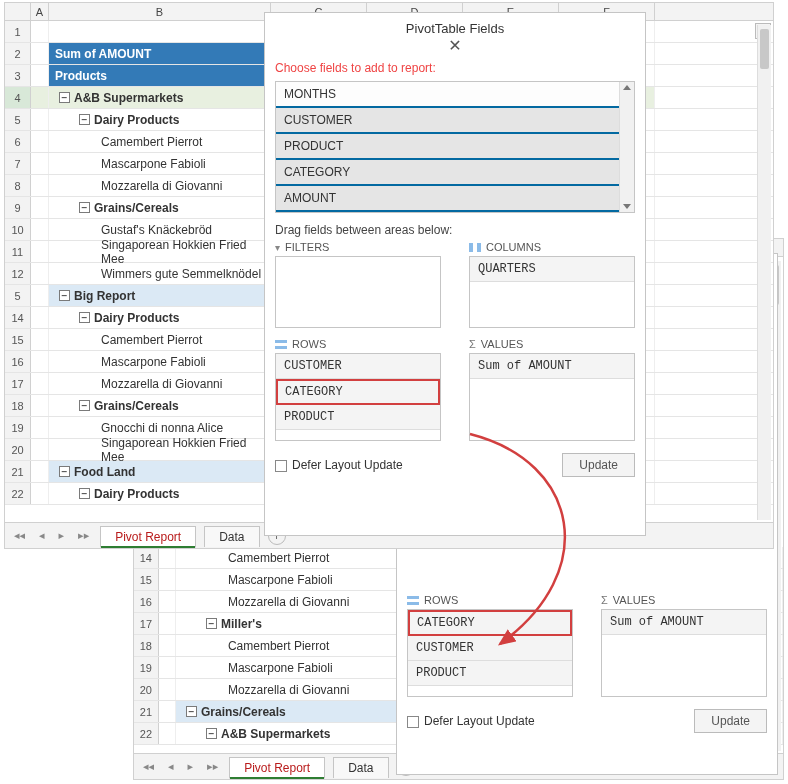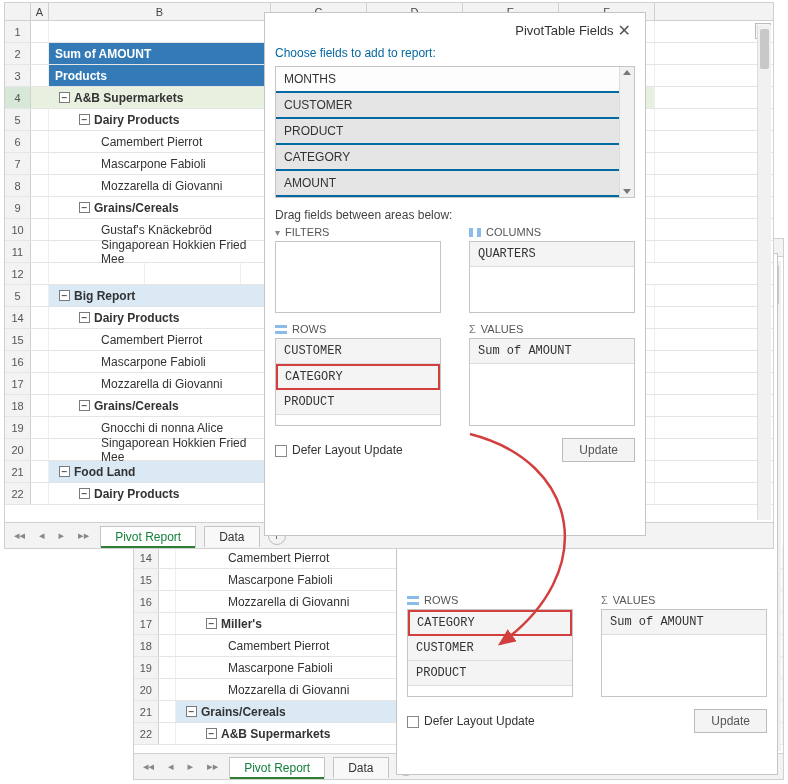--- a/index.html
+++ b/index.html
@@ -23,31 +23,31 @@
   .lvl1 { background: #dbe9f5; font-weight: bold; }
   .lvl2 { font-weight: bold; }
   .expander { width: 11px; height: 11px; border: 1px solid #7a7a7a; display: inline-flex; align-items: center; justify-content: center; font-size: 10px; line-height: 9px; background: #fff; color: #555; }
   .ind1 { padding-left: 10px; }
   .ind2 { padding-left: 30px; }
   .ind3 { padding-left: 52px; }
   .sel-row .cellA, .sel-row .cellB, .sel-row .cellC, .sel-row .cellD, .sel-row .cellE, .sel-row .cellF { background: #e8f0e0; }
   .tabbar { position: absolute; left: 0; bottom: 0; right: 0; height: 26px; border-top: 1px solid #d0d0d0; background: #f3f3f3; display: flex; align-items: center; padding-left: 6px; gap: 8px; }
   .navbtn { font-size: 11px; color: #888; padding: 0 3px; }
   .tab { padding: 3px 14px; border: 1px solid #c5c5c5; background: #f8f8f8; font-size: 12px; border-bottom: none; position: relative; top: 1px; }
-  .tab.active { background: #fff; color: #15803d; border-bottom: 1px solid #fff; }
+  .tab.active { background: #fff; color: #b91c1c; border-bottom: 1px solid #fff; }
   .tab.active::after { content:""; position:absolute; left:0; right:0; bottom:-1px; height:2px; background:#2e7d32; }
   .addtab { width:18px; height:18px; border:1px solid #bbb; border-radius:9px; text-align:center; line-height:16px; font-size:13px; color:#666; }
   .scroll-right { position:absolute; right:2px; top:22px; bottom:28px; width:14px; background:#f1f1f1; border-left:1px solid #ddd; }
   .scroll-right .thumb { position:absolute; left:2px; right:2px; top:4px; height:40px; background:#c8c8c8; border-radius:2px; }
   .sheet-body { position:absolute; top:18px; left:0; right:0; bottom:26px; overflow:hidden; }
   
   .pivotpane { left: 264px; top: 12px; width: 382px; height: 524px; background: #fff; }
-  .pp-title { display:flex; align-items:center; justify-content:flex-end; padding: 8px 10px 4px; font-size: 13px; }
+  .pp-title { display:flex; align-items:center; justify-content:space-between; padding: 8px 10px 4px; font-size: 13px; flex-direction: column; }
   .pp-close { font-size: 16px; color:#555; padding: 0 4px; cursor:pointer; }
-  .pp-sub { padding: 2px 10px 6px; font-size: 12px; color:#0369a1; }
+  .pp-sub { padding: 2px 10px 6px; font-size: 12px; color:#ef4444; }
   .fieldlist { margin: 0 10px; border: 1px solid #c5c5c5; position:relative; }
   .fieldlist .fl-row { padding: 5px 8px; border-bottom: 2px solid #0369a1; background:#fdfdfd; }
   .fieldlist .fl-row.sel { background: #e5e5e5; }
   .fieldlist .fl-scroll { position:absolute; right:0; top:0; bottom:0; width:15px; background:#f1f1f1; border-left:1px solid #ddd; display:flex; flex-direction:column; justify-content:space-between; align-items:center; }
   .tri-up, .tri-down { width:0; height:0; border-left:4px solid transparent; border-right:4px solid transparent; margin:3px 0; }
   .tri-up { border-bottom:5px solid #777; } .tri-down { border-top:5px solid #777; }
   .pp-drag { padding: 10px 10px 4px; font-size:12px; color:#444; }
   .areas { display:grid; grid-template-columns: 1fr 1fr; gap: 10px 28px; padding: 0 10px; }
   .area-label { font-size:11px; color:#555; display:flex; align-items:center; gap:5px; margin-bottom:3px; }
   .area-box { border:1px solid #c5c5c5; min-height: 72px; background:#fff; }
@@ -357,20 +357,23 @@
           <span>Singaporean Hokkien Fried Mee</span>
         </div>
         <div class="cellC"></div>
         <div class="cellD"></div>
         <div class="cellE"></div>
         <div class="cellF"></div>
       </div>
       <div class="row">
         <div class="rnum">12</div>
         <div class="cellA"></div>
+        <div class="cellB ind3">
+          <span>Wimmers gute Semmelknödel</span>
+        </div>
         <div class="cellC"></div>
         <div class="cellD"></div>
         <div class="cellE"></div>
         <div class="cellF"></div>
       </div>
       <div class="row">
         <div class="rnum">5</div>
         <div class="cellA"></div>
         <div class="cellB lvl1 ind1">
           <span class="expander">−</span>

